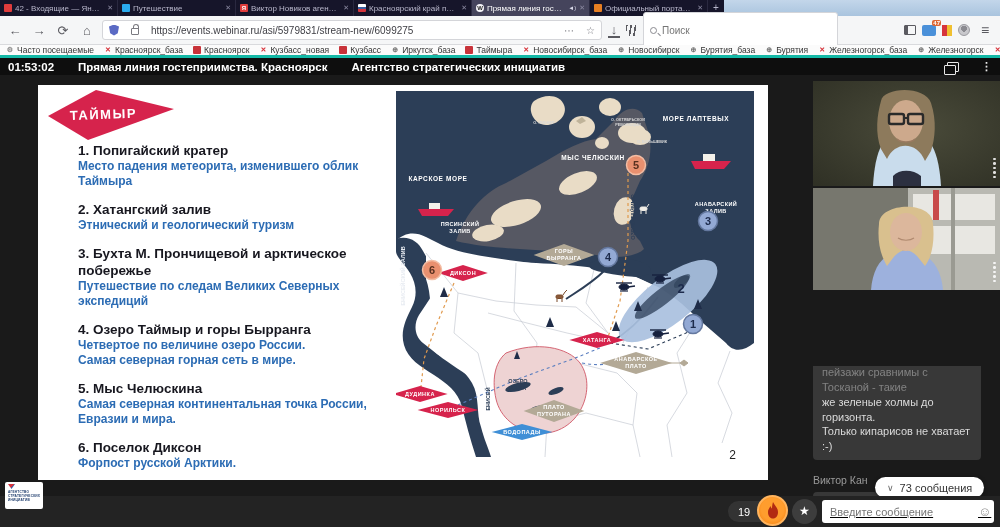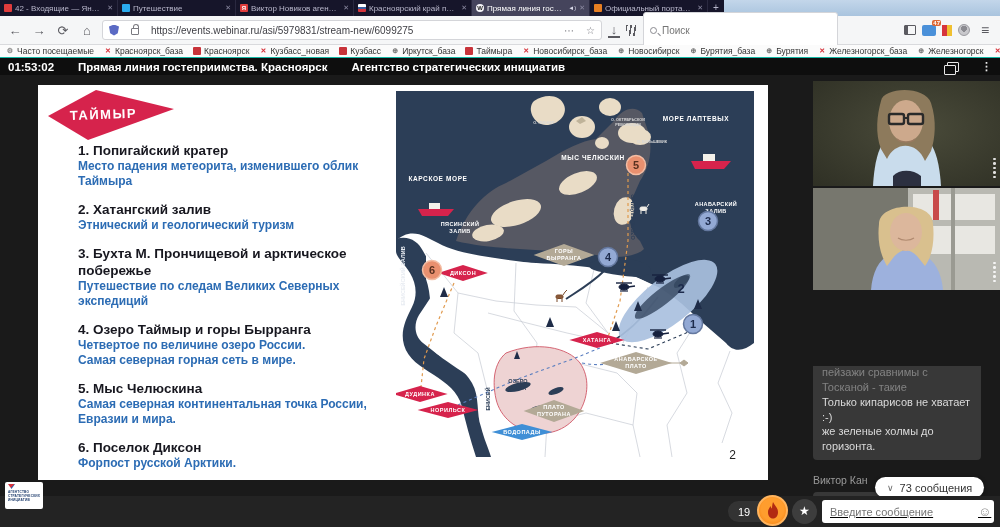--- a/index.html
+++ b/index.html
@@ -43,21 +43,21 @@
   .mailbadge { position:absolute; right:-5px; top:-5px; background:#d63; color:#fff; font-size:6px; padding:0 1px;
                border-radius:2px; font-weight:bold; }
   .flagicon { width:10px; height:11px; background:linear-gradient(90deg,#d6343c 50%,#f0c030 50%); }
   .personicon { width:12px; height:12px; border-radius:50%; background:radial-gradient(circle at 50% 38%, #8a8a90 3px, #c8c8cc 3px); border:1px solid #9a9aa0;}
   .sbicon { width:12px; height:10px; border:1.4px solid #5a5a60; border-radius:1px;
             background:linear-gradient(90deg,#5a5a60 3px,transparent 3px); }
   .libicon { width:11px; height:11px; background:repeating-linear-gradient(100deg,#5a5a60 0 1.6px,transparent 1.6px 4.4px); }
 
   
   #bookmarks { position:absolute; left:0; top:45px; width:1000px; height:13px; background:#fbfbfb;
-               border-bottom:1px solid #14b8a6; display:flex; align-items:center; padding:0 6px; gap:10px; overflow:hidden; }
+               border-bottom:3px solid #14b8a6; display:flex; align-items:center; padding:0 6px; gap:10px; overflow:hidden; }
   .bm { display:flex; align-items:center; gap:3px; flex:none; }
   .bm .lbl { font-size:8.5px; color:#333; white-space:nowrap; }
   .bmicon { width:8px; height:8px; flex:none; font-size:7px; line-height:8px; text-align:center; font-weight:bold; }
   .bmicon.joomla { color:#d6343c; }
   .bmicon.nia { background:#c8333a; border-radius:1px; }
   .bmicon.globe { color:#777; }
   .bmicon.gear { color:#888; }
 
   
   #wheader { position:absolute; left:0; top:58px; width:1000px; height:17px; background:#0e0e0e;
@@ -501,21 +501,21 @@
     </svg>
     <div class="vdots">
         <i></i>
         <i></i>
         <i></i>
         <i></i>
         <i></i>
       </div>
   </div>
 
-  <div id="chatbox"><div class="bubble" style="margin-top: -7px;"><div class="faded">пейзажи сравнимы с Тосканой - такие</div><div>Только кипарисов не хватает :-)</div><div>же зеленые холмы до горизонта.</div></div><div class="msg-author">Виктор Кан</div><div class="bubble"><div>Спасибо!</div></div></div>
+  <div id="chatbox"><div class="bubble" style="margin-top: -7px;"><div class="faded">пейзажи сравнимы с Тосканой - такие</div><div>же зеленые холмы до горизонта.</div><div>Только кипарисов не хватает :-)</div></div><div class="msg-author">Виктор Кан</div><div class="bubble"><div>Спасибо!</div></div></div>
 </div>
 
 <div id="msg-pill">
   <span class="chev">∨</span>
   <span>73 сообщения</span>
 </div>
 
 <div id="bottombar">
   <div id="asi-card">
     <div class="mark"></div>

